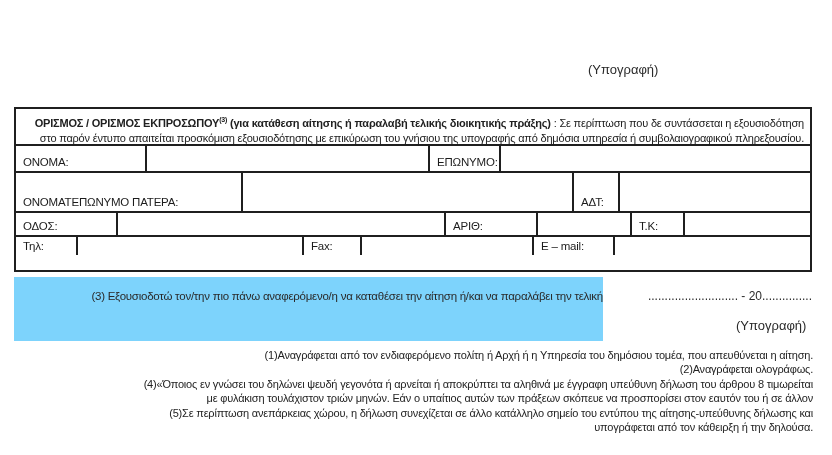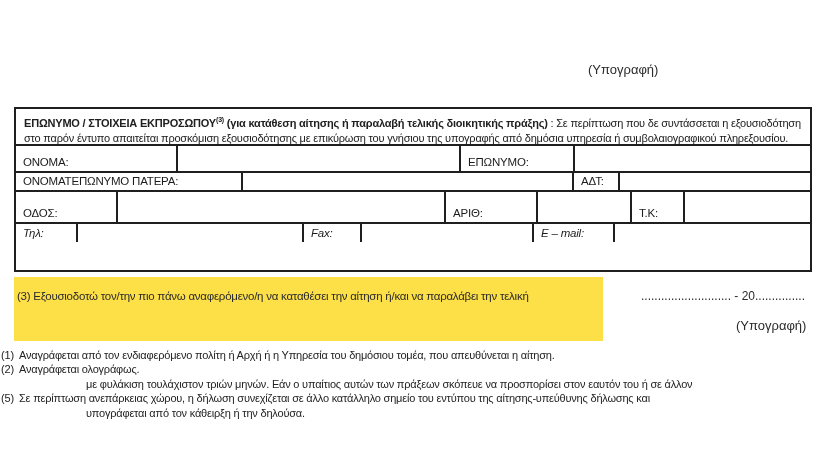--- a/index.html
+++ b/index.html
@@ -1,15 +1,15 @@
 <!DOCTYPE html>
 <html><head>
 <meta charset="utf-8">
 <style>
-  * { margin:0; padding:0; box-sizing:border-box; }
+  * { margin:0; padding:0; box-sizing:border-box;text-align:right; }
   html,body { background:#ffffff; }
   body {
     width:832px; height:455px; position:relative; overflow:hidden;
     font-family:"Liberation Sans", sans-serif; color:#1c1c1c;
   }
   .sig-top {
     position:absolute; left:588px; top:62px; font-size:13px; color:#2a2a2a;
   }
   .rep-box {
     position:absolute; left:14px; top:107px; width:798px; height:165px;
@@ -17,30 +17,30 @@
   }
   .rep-header {
     height:37px; border-bottom:2px solid #1f1f1f;
     padding:3px 6px 0 8px; font-size:11px; line-height:15px;
     letter-spacing:-0.2px; color:#202020;
   }
   .rep-header .b { font-weight:bold; }
   .rep-header sup { font-size:7px; font-weight:bold; vertical-align:super; }
   .frow { display:flex; width:100%; border-bottom:2px solid #1f1f1f; }
   .frow:last-child { border-bottom:none; }
-  .r1 { height:27px; } .r2 { height:19px; } .r3 { height:32px; } .r4 { height:18px;font-style:italic; }
+  .r1 { height:27px; } .r2 { height:40px; } .r3 { height:24px; } .r4 { height:18px; }
   .cell {
     border-right:2px solid #1f1f1f; display:flex; align-items:flex-end;
     padding:0 4px 3px 7px; font-size:11.5px; letter-spacing:-0.2px;
     white-space:nowrap; overflow:hidden; flex-shrink:0;
   }
   .cell.grow { flex:1 1 auto; border-right:none; }
   .note-box {
     position:absolute; left:14px; top:277px; width:589px; height:64px;
-    background:#fde047; padding:11px 0 0 3px;
+    background:#7dd3fc; padding:11px 0 0 3px;
     font-size:11.5px; line-height:17px; letter-spacing:-0.25px; color:#2a2a2a;
     white-space:nowrap;
   }
   .date-line {
     position:absolute; left:641px; top:289px; width:171px;
     font-size:12px; color:#2a2a2a; white-space:nowrap;
   }
   .sig-bottom {
     position:absolute; left:736px; top:318px; font-size:13px; color:#2a2a2a;
   }
@@ -52,27 +52,27 @@
   .fn.hang { padding-left:85px; }
   .fn .mark { margin-left:-18px; display:inline-block; width:18px; }
 </style>
 </head>
 <body>
 
 <div class="sig-top">(Υπογραφή)</div>
 
 <div class="rep-box">
   <div class="rep-header">
-    <span class="b">ΕΠΩΝΥΜΟ / ΣΤΟΙΧΕΙΑ ΕΚΠΡΟΣΩΠΟΥ</span><sup>(3)</sup><span class="b"> (για κατάθεση αίτησης ή παραλαβή τελικής διοικητικής πράξης)</span><span> : </span><span>Σε περίπτωση που δε συντάσσεται η εξουσιοδότηση στο παρόν έντυπο απαιτείται προσκόμιση εξουσιοδότησης με επικύρωση του γνήσιου της υπογραφής από δημόσια υπηρεσία ή συμβολαιογραφικού πληρεξουσίου.</span>
+    <span class="b">ΟΡΙΣΜΟΣ / ΟΡΙΣΜΟΣ ΕΚΠΡΟΣΩΠΟΥ</span><sup>(3)</sup><span class="b"> (για κατάθεση αίτησης ή παραλαβή τελικής διοικητικής πράξης)</span><span> : </span><span>Σε περίπτωση που δε συντάσσεται η εξουσιοδότηση στο παρόν έντυπο απαιτείται προσκόμιση εξουσιοδότησης με επικύρωση του γνήσιου της υπογραφής από δημόσια υπηρεσία ή συμβολαιογραφικού πληρεξουσίου.</span>
   </div>
 
   <div class="frow r1">
-    <div class="cell" style="width:162px">ΟΝΟΜΑ:</div>
+    <div class="cell" style="width:131px">ΟΝΟΜΑ:</div>
     <div class="cell" style="width:283px"></div>
-    <div class="cell" style="width:114px">ΕΠΩΝΥΜΟ:</div>
+    <div class="cell" style="width:71px">ΕΠΩΝΥΜΟ:</div>
     <div class="cell grow"></div>
   </div>
 
   <div class="frow r2">
     <div class="cell" style="width:227px">ΟΝΟΜΑΤΕΠΩΝΥΜΟ ΠΑΤΕΡΑ:</div>
     <div class="cell" style="width:331px"></div>
     <div class="cell" style="width:46px">ΑΔΤ:</div>
     <div class="cell grow"></div>
   </div>
 
@@ -98,16 +98,17 @@
 <div class="note-box">
   <div>(3) Εξουσιοδοτώ τον/την πιο πάνω αναφερόμενο/η να καταθέσει την αίτηση ή/και να παραλάβει την τελική</div>
 </div>
 
 <div class="date-line">........................... - 20...............</div>
 <div class="sig-bottom">(Υπογραφή)</div>
 
 <div class="footnotes">
   <div class="fn"><span class="mark">(1)</span><span>Αναγράφεται από τον ενδιαφερόμενο πολίτη ή Αρχή ή η Υπηρεσία του δημόσιου τομέα, που απευθύνεται η αίτηση.</span></div>
   <div class="fn"><span class="mark">(2)</span><span>Αναγράφεται ολογράφως.</span></div>
+  <div class="fn"><span class="mark">(4)</span><span>«Όποιος εν γνώσει του δηλώνει ψευδή γεγονότα ή αρνείται ή αποκρύπτει τα αληθινά με έγγραφη υπεύθυνη δήλωση του άρθρου 8 τιμωρείται</span></div>
   <div class="fn hang"><span>με φυλάκιση τουλάχιστον τριών μηνών. Εάν ο υπαίτιος αυτών των πράξεων σκόπευε να προσπορίσει στον εαυτόν του ή σε άλλον</span></div>
   <div class="fn"><span class="mark">(5)</span><span>Σε περίπτωση ανεπάρκειας χώρου, η δήλωση συνεχίζεται σε άλλο κατάλληλο σημείο του εντύπου της αίτησης-υπεύθυνης δήλωσης και</span></div>
   <div class="fn hang"><span>υπογράφεται από τον κάθειρξη ή την δηλούσα.</span></div>
 </div>
 
 </body></html>

